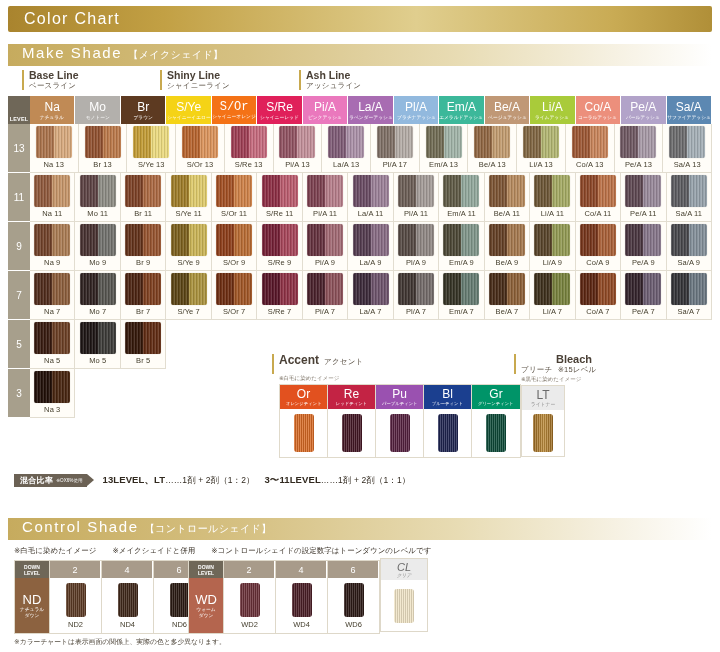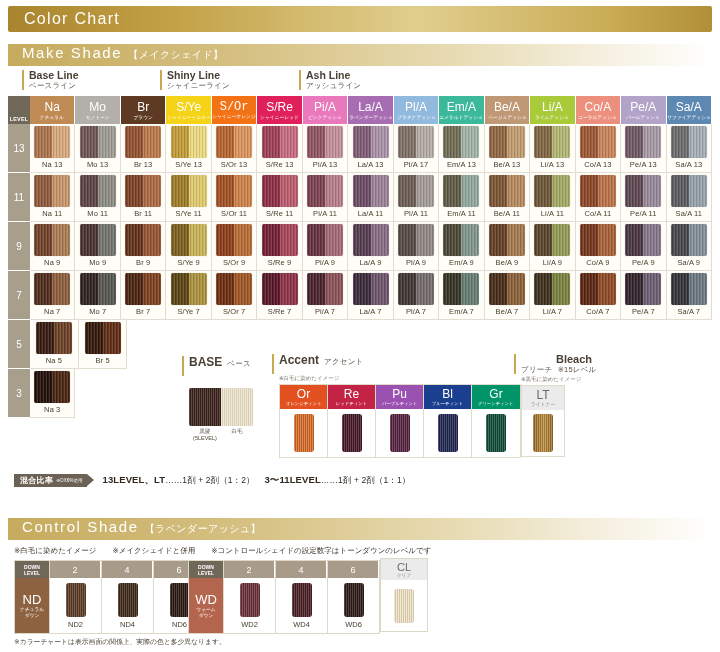--- a/index.html
+++ b/index.html
@@ -151,21 +151,21 @@
     border-right: 1px solid #fff;
   }
   .cs-col-body { height: 55px; display: flex; flex-direction: column; align-items: center; justify-content: center; }
   .cs-chip { width: 20px; height: 34px; border-radius: 3px; position: relative; }
   .cs-chip::after {
     content:""; position:absolute; inset:0; border-radius:3px;
     background: repeating-linear-gradient(90deg, rgba(255,255,255,.18) 0 1px, rgba(0,0,0,.13) 1px 2px);
   }
   .cs-cap { font-size: 7.5px; color: #46402f; margin-top: 3px; }
   .cl-table { border: 1px solid #ded8c9; width: 48px; background: #fff; }
-  .cl-head { height: 21px; background: #ebebeb; display:flex; flex-direction:column; align-items:center; justify-content:center; }
+  .cl-head { height: 21px; background: #ebebeb; display:flex; flex-direction:column; align-items:center; justify-content:center;font-style:italic; }
   .cl-head .ab { font-size: 11px; color: #6b6b6b; line-height: 12px; }
   .cl-head .jp { font-size: 4.8px; color: #8d8d8d; line-height: 6px; }
   .cl-body { height: 51px; display:flex; align-items:center; justify-content:center; }
 
   #footnote { position: absolute; left: 14px; top: 637px; font-size: 6.8px; color: #4a4236; }
 </style>
 </head>
 <body>
 
 <div id="page">
@@ -272,27 +272,20 @@
           <div class="lvl-cell">13</div>
           <div class="cell">
             <div class="swatch">
               <div class="h" style="background:#a9714a"></div>
               <div class="h" style="background:#d6a87c"></div>
             </div>
             <span class="lab">Na 13</span>
           </div>
           <div class="cell">
             <div class="swatch">
-              <div class="h" style="background:#6e5252"></div>
-              <div class="h" style="background:#9c9a90"></div>
-            </div>
-            <span class="lab">Mo 13</span>
-          </div>
-          <div class="cell">
-            <div class="swatch">
               <div class="h" style="background:#8f4f2e"></div>
               <div class="h" style="background:#b97748"></div>
             </div>
             <span class="lab">Br 13</span>
           </div>
           <div class="cell">
             <div class="swatch">
               <div class="h" style="background:#c09a34"></div>
               <div class="h" style="background:#ead97e"></div>
             </div>
@@ -704,20 +697,27 @@
           <div class="lvl-cell">5</div>
           <div class="cell">
             <div class="swatch">
               <div class="h" style="background:#36190e"></div>
               <div class="h" style="background:#6a3e24"></div>
             </div>
             <span class="lab">Na 5</span>
           </div>
           <div class="cell">
             <div class="swatch">
+              <div class="h" style="background:#1c1413"></div>
+              <div class="h" style="background:#3a3936"></div>
+            </div>
+            <span class="lab">Mo 5</span>
+          </div>
+          <div class="cell">
+            <div class="swatch">
               <div class="h" style="background:#321608"></div>
               <div class="h" style="background:#5e2a12"></div>
             </div>
             <span class="lab">Br 5</span>
           </div>
           <div class="cell blank"></div>
           <div class="cell blank"></div>
           <div class="cell blank"></div>
           <div class="cell blank"></div>
           <div class="cell blank"></div>
@@ -749,42 +749,20 @@
           <div class="cell blank"></div>
           <div class="cell blank"></div>
           <div class="cell blank"></div>
           <div class="cell blank"></div>
           <div class="cell blank"></div>
           <div class="cell blank"></div>
         </div>
       </div>
   </div>
 
-  <div class="basebox" style="left:182px; top:356px;">
-    <div class="linehead" style="position:relative; left:0; top:0;">
-      <span class="bar"></span>
-      <span class="txtwrap" style="padding-top:1px;">
-        <span class="en" style="font-size:12px; display:inline;">BASE</span>
-        <span class="jp" style="display:inline; margin-left:5px;">ベース</span>
-      </span>
-    </div>
-    <div style="margin-top:12px; margin-left:7px;">
-      <div class="base-swatch">
-        <div class="h" id="base-l" style="background: rgb(58, 33, 26);"></div>
-        <div class="h" id="base-r" style="background: rgb(239, 229, 204);"></div>
-      </div>
-      <div class="base-caps">
-        <span>
-          <span>黒髪</span><br>
-          <span>(5LEVEL)</span>
-        </span>
-        <span>白毛</span>
-      </div>
-    </div>
-  </div>
 
   <div class="basebox" style="left:272px; top:354px;">
     <div class="linehead" style="position:relative;">
       <span class="bar"></span>
       <span class="txtwrap" style="padding-top:1px;">
         <span class="en" style="font-size:12px; display:inline;">Accent</span>
         <span class="jp" style="display:inline; margin-left:5px;">アクセント</span>
       </span>
     </div>
     <div style="font-size:5.5px; color:#7a7063; margin:1px 0 2px 7px;">※白毛に染めたイメージ</div>
@@ -867,21 +845,21 @@
     </div>
     <div class="ratio-text">
       <b>13LEVEL、LT</b><span>……</span><span>1剤 + 2剤（1：2）</span>
       &nbsp;&nbsp;
       <b>3〜11LEVEL</b><span>……</span><span>1剤 + 2剤（1：1）</span>
     </div>
   </div>
 
   <div class="banner-sec" id="cs-banner">
     <span class="big">Control Shade</span>
-    <span class="sm">【ラベンダーアッシュ】</span>
+    <span class="sm">【コントロールシェイド】</span>
   </div>
 
   <div id="cs-notes">
     <span>※白毛に染めたイメージ</span>
     <span>※メイクシェイドと併用</span>
     <span>※コントロールシェイドの設定数字はトーンダウンのレベルです</span>
   </div>
 
   <div id="cs-g0" style="position:absolute; left:14px; top:560px;">
       <div class="cs-table">

